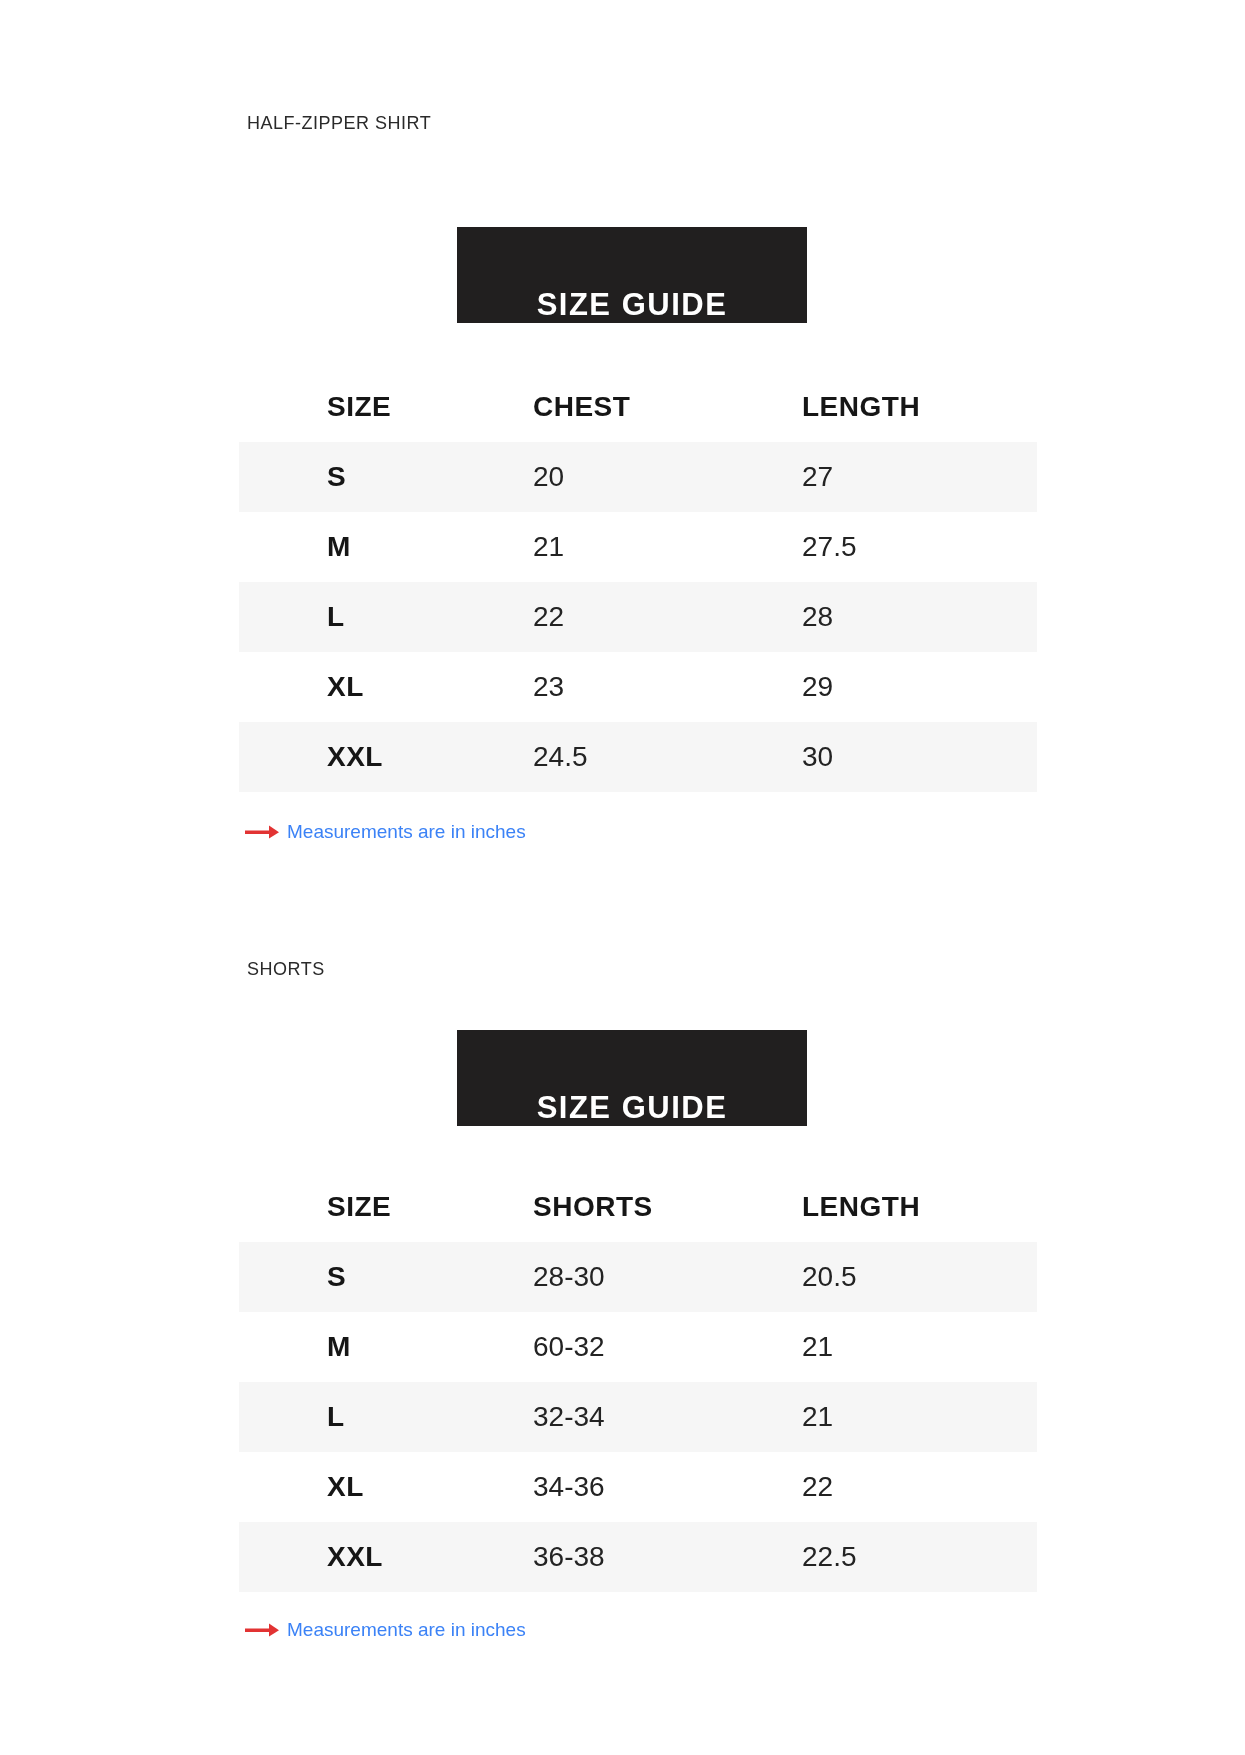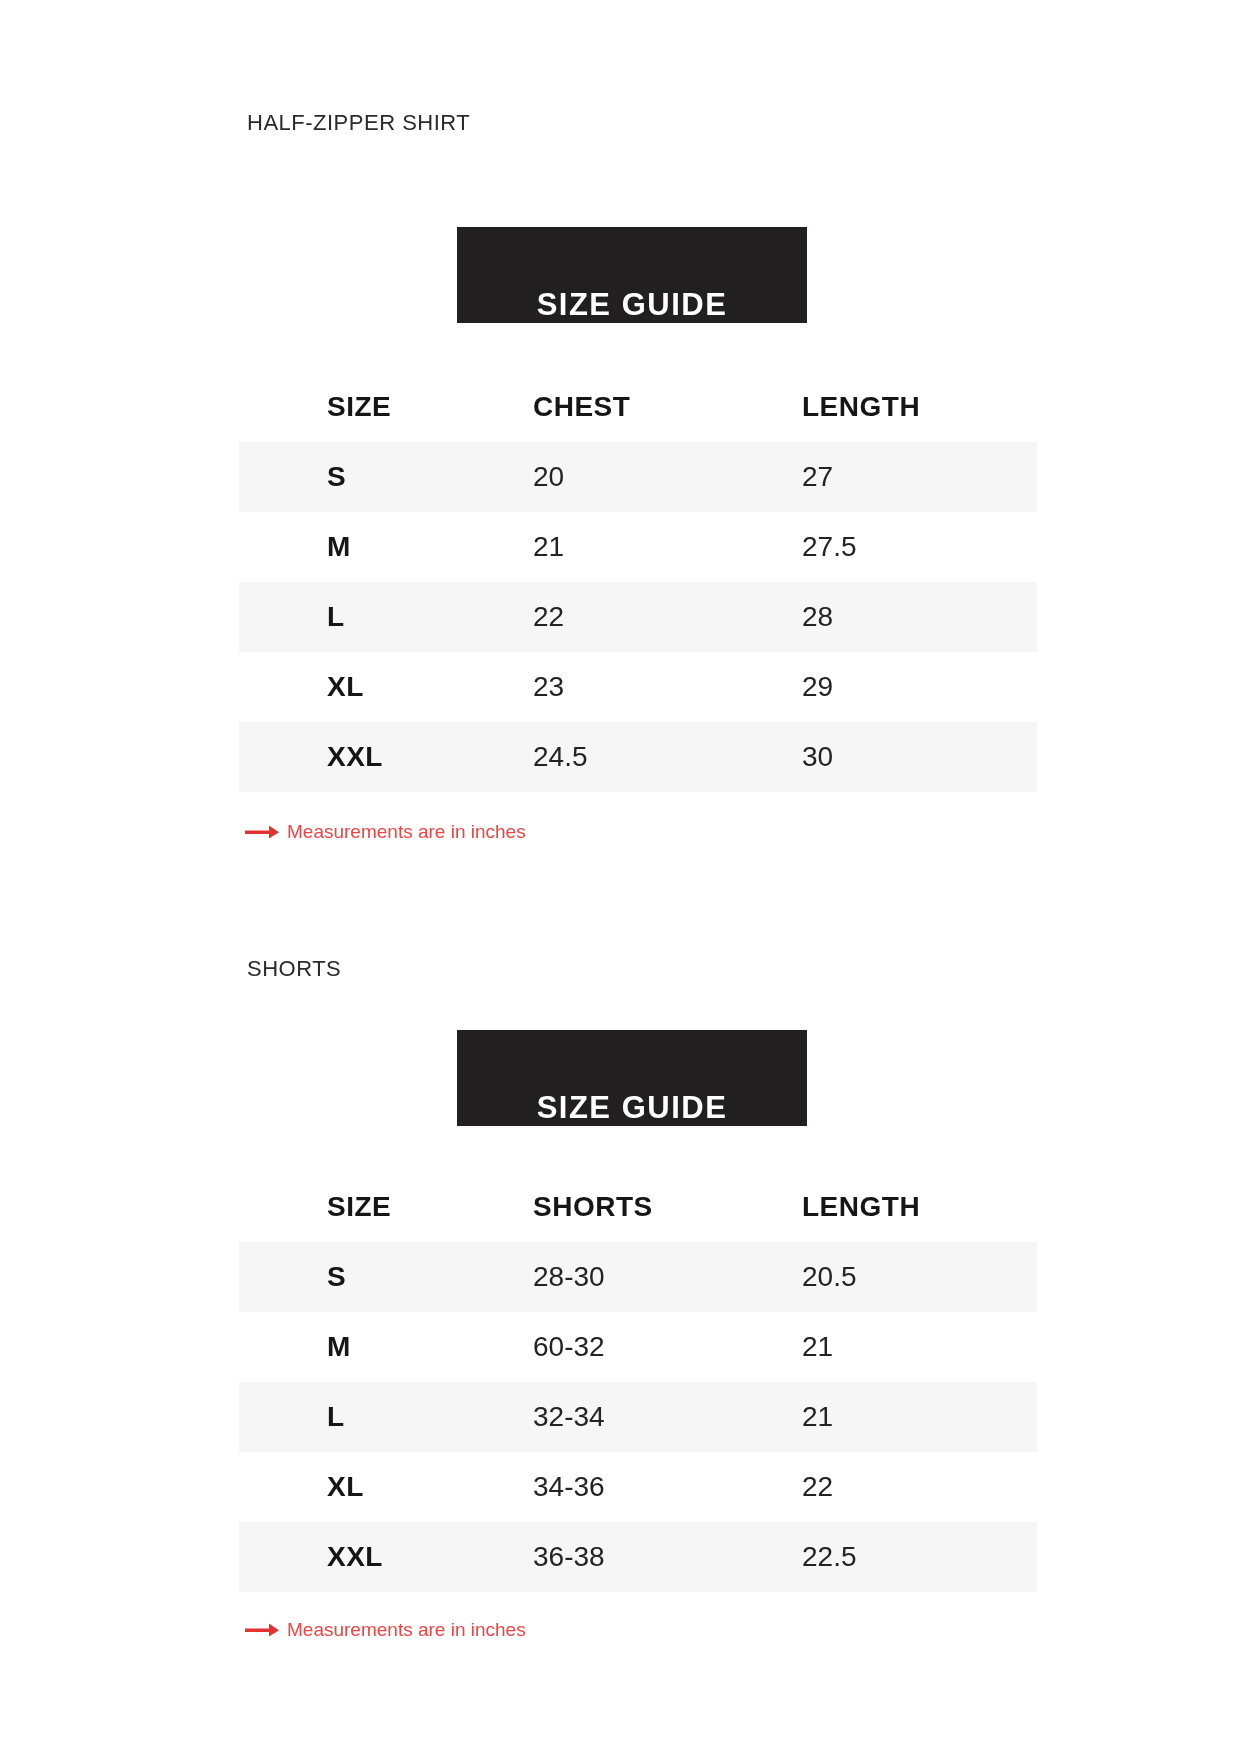--- a/index.html
+++ b/index.html
@@ -7,21 +7,21 @@
     position:relative;
     width:1245px; height:1755px;
     background:#ffffff;
     font-family:"Liberation Sans", sans-serif;
     color:#1a1a1a;
     overflow:hidden;
   }
   .abs { position:absolute; }
 
   .product-title {
-    font-size:22px;
+    font-size:18px;
     line-height:30px;
     letter-spacing:0.5px;
     color:#2a2a2a;
   }
 
   .banner {
     width:350px; height:96px;
     background:#211f1f;
     display:flex; align-items:flex-end; justify-content:center;
   }
@@ -38,21 +38,21 @@
   .trow.odd { background:#f6f6f6; }
   .c1 { width:294px; padding-left:88px; box-sizing:border-box; }
   .c2 { width:269px; }
   .c3 { width:235px; }
   .thead .hc { font-weight:bold; font-size:28px; letter-spacing:0.5px; color:#161616; }
   .size-lbl { font-weight:bold; font-size:28px; letter-spacing:0.5px; color:#161616; }
   .val { font-size:28px; color:#232323; }
 
   .note {
     display:flex; align-items:center; gap:8px;
-    color:#ef4444;
+    color:#3b82f6;
     font-size:19px;
     line-height:28px;
   }
   .arrow-svg { display:block; }
 
   
   .t1  { left:247px; top:108px; }
   .b1  { left:457px; top:227px; }
   .tb1 { left:239px; top:371px; }
   .n1  { left:245px; top:818px; }

